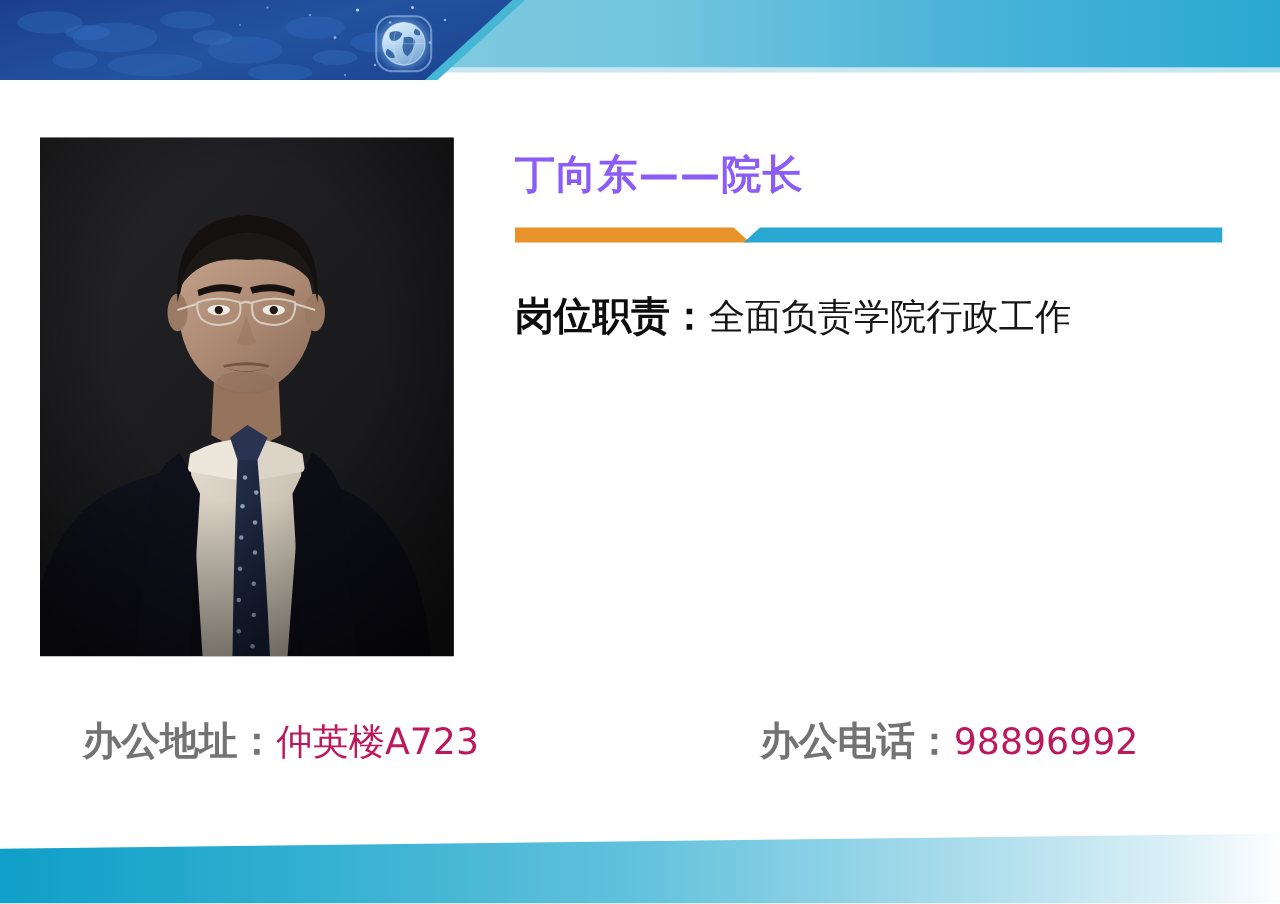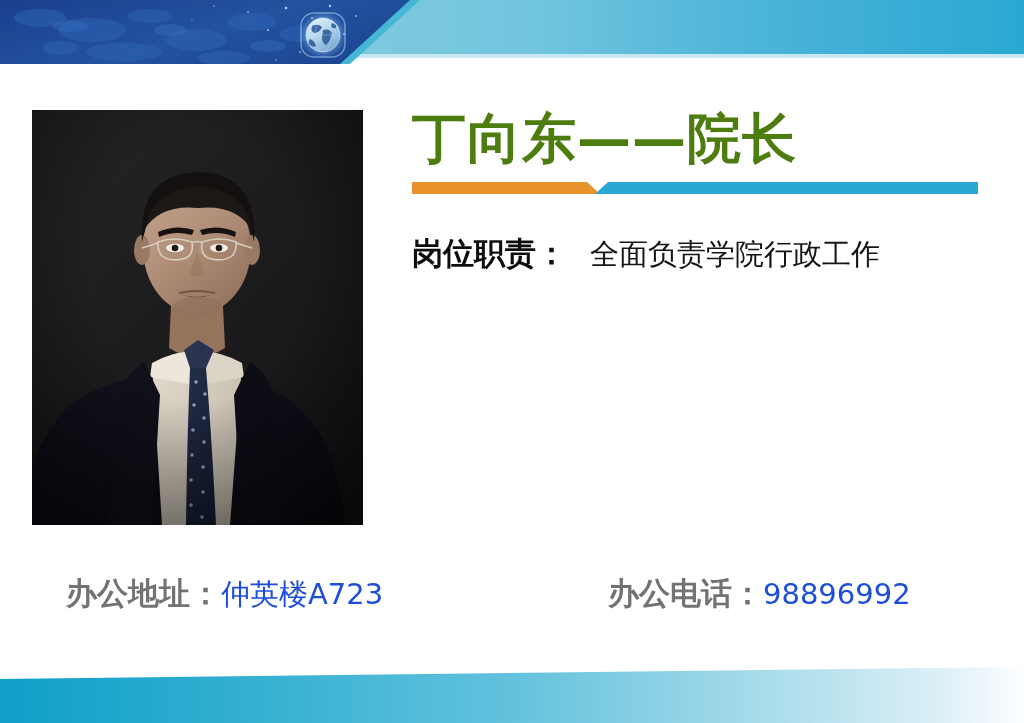--- a/index.html
+++ b/index.html
@@ -65,23 +65,23 @@
     overflow: hidden;
     background: #1b1b1d;
   }
   .photo svg { display: block; }
 
   
   .name-title {
     position: absolute;
     left: 412px;
     top: 108px;
-    font-size: 54px;
+    font-size: 32px;
     font-weight: bold;
-    color: #4d7c0f;
+    color: #8b5cf6;
     line-height: 62px;
     white-space: nowrap;
     letter-spacing: 1px;
   }
   .divider {
     position: absolute;
     left: 412px;
     top: 180px;
     width: 566px;
     height: 16px;
@@ -97,21 +97,20 @@
     font-size: 31px;
     font-weight: bold;
     color: #0d0d0d;
     letter-spacing: 0px;
   }
   .duty-value {
     font-size: 29px;
     font-weight: normal;
     color: #151515;
     letter-spacing: 0px;
-    margin-left: 23px;
   }
 
   
   .info-row {
     position: absolute;
     left: 0;
     top: 570px;
     width: 1024px;
     height: 50px;
   }
@@ -123,21 +122,21 @@
   .info-address { left: 66px; top: 0; }
   .info-phone   { left: 608px; top: 0; }
   .info-label {
     font-size: 31px;
     font-weight: bold;
     color: #737373;
   }
   .info-value {
     font-size: 29px;
     font-weight: normal;
-    color: #1d4ed8;
+    color: #be185d;
   }
 
   
   .footer {
     position: absolute;
     left: 0;
     bottom: 0;
     width: 1024px;
     height: 72px;
     overflow: hidden;

